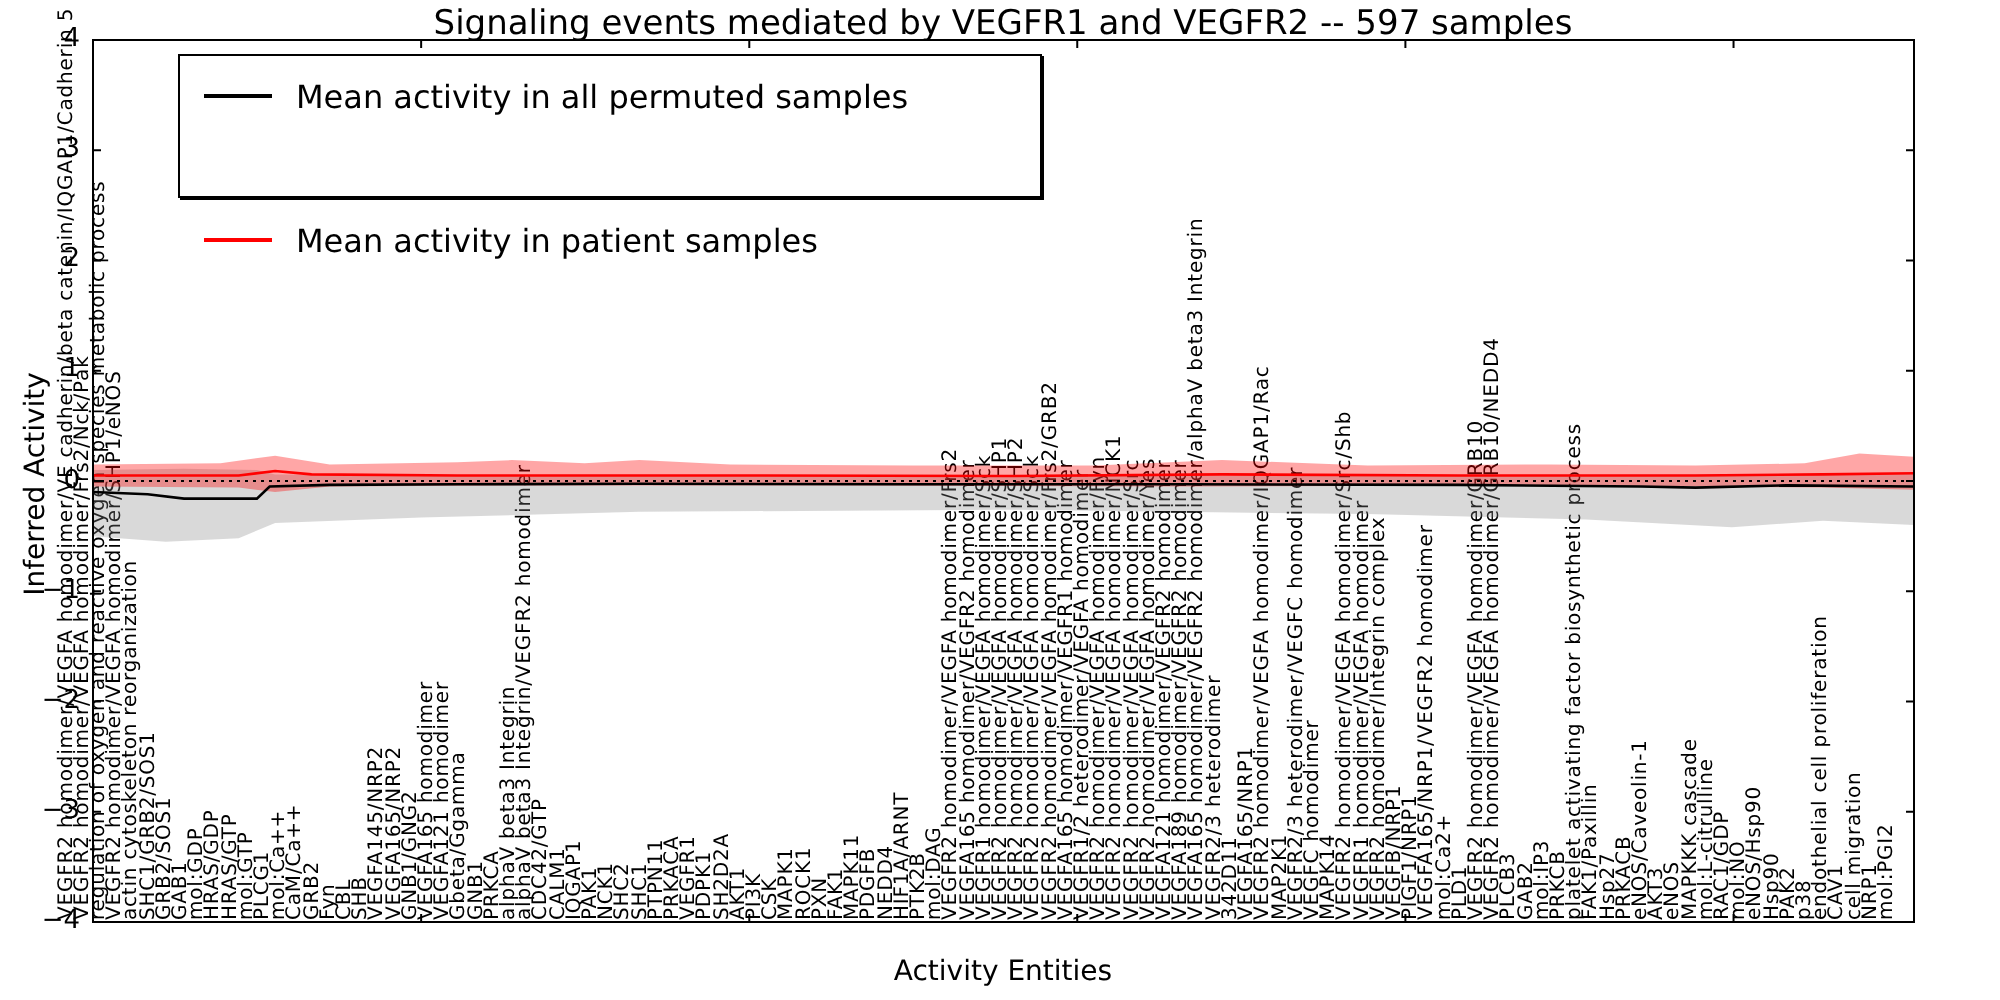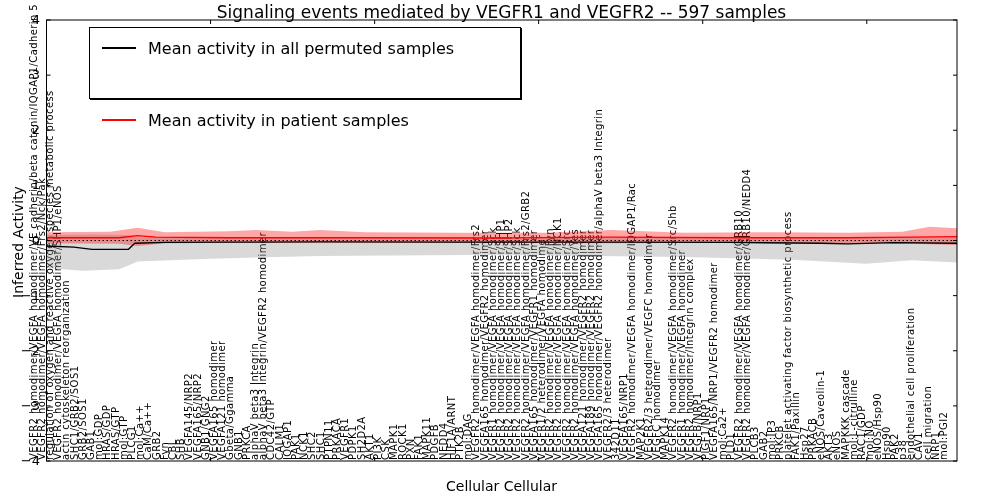--- a/index.html
+++ b/index.html
@@ -176,21 +176,21 @@
       <line x1="374.6442" y1="457" x2="374.6442" y2="461" stroke="#000" stroke-width="1"></line>
       <line x1="538.62525" y1="20" x2="538.62525" y2="24" stroke="#000" stroke-width="1"></line>
       <line x1="538.62525" y1="457" x2="538.62525" y2="461" stroke="#000" stroke-width="1"></line>
       <line x1="702.69735" y1="20" x2="702.69735" y2="24" stroke="#000" stroke-width="1"></line>
       <line x1="702.69735" y1="457" x2="702.69735" y2="461" stroke="#000" stroke-width="1"></line>
       <line x1="866.76945" y1="20" x2="866.76945" y2="24" stroke="#000" stroke-width="1"></line>
       <line x1="866.76945" y1="457" x2="866.76945" y2="461" stroke="#000" stroke-width="1"></line>
     </svg>
 
   <div class="axis-ylabel">Inferred Activity</div>
-  <div class="axis-xlabel">Cellular Cellular</div>
+  <div class="axis-xlabel">Activity Entities</div>
 
   <div class="legend">
       <div class="legend-entry" style="top: 8px;">
         <span class="legend-swatch" style="border-top-color: rgb(0, 0, 0);"></span>
         <span class="legend-label">Mean activity in all permuted samples</span>
       </div>
       <div class="legend-entry" style="top: 38px; margin-top: 42px;">
         <span class="legend-swatch" style="border-top-color: rgb(255, 0, 0);"></span>
         <span class="legend-label">Mean activity in patient samples</span>
       </div>

